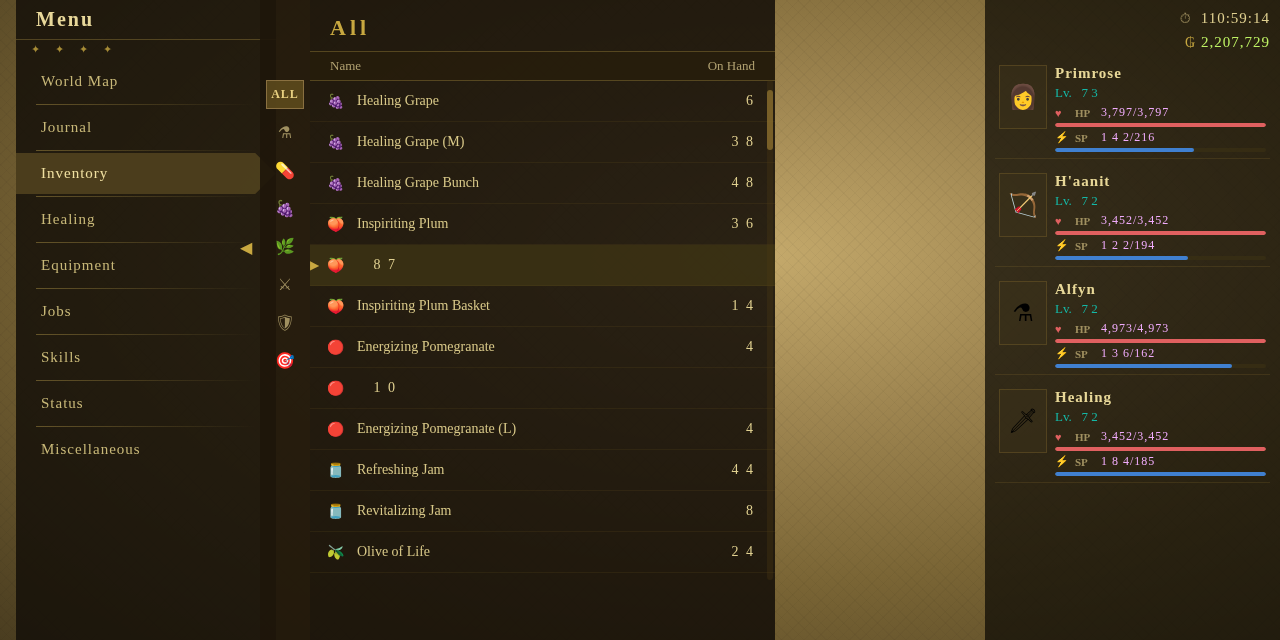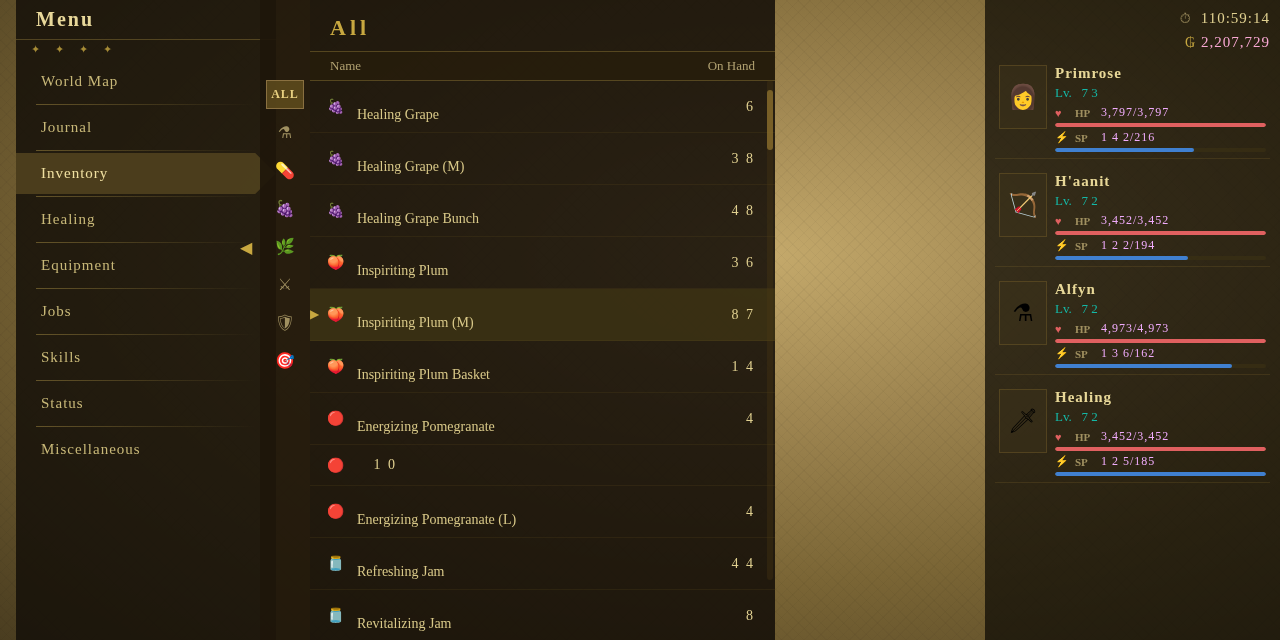--- a/index.html
+++ b/index.html
@@ -191,21 +191,20 @@
       display: flex;
       align-items: center;
       justify-content: center;
       font-size: 14px;
       flex-shrink: 0;
     }
 
     .item-name {
       flex: 1;
       color: #d8c888;
-      margin-top: 17px;
     }
 
     .item-count {
       color: #e0d090;
       font-size: 14px;
       letter-spacing: 2px;
       min-width: 40px;
       text-align: right;
     }
 
@@ -266,21 +265,21 @@
       padding: 2px 0 8px;
       gap: 6px;
     }
 
     .gold-icon {
       color: #c8a840;
       font-size: 14px;
     }
 
     .gold-text {
-      color: #f9a8d4;
+      color: #bef264;
       font-size: 15px;
       letter-spacing: 1px;
     }
 
     .char-card {
       display: flex;
       flex-direction: column;
       margin-bottom: 8px;
       padding: 6px 4px;
       border-bottom: 1px solid rgba(150,120,50,0.2);
@@ -448,21 +447,20 @@
         <div class="item-name">Healing Grape Bunch</div>
         <div class="item-count">4 8</div>
       </div>
       <div class="item-row">
         <div class="item-icon">🍑</div>
         <div class="item-name">Inspiriting Plum</div>
         <div class="item-count">3 6</div>
       </div>
       <div class="item-row selected">
         <div class="item-icon">🍑</div>
-        <div class="item-name">Inspiriting Plum (M)</div>
         <div class="item-count">8 7</div>
       </div>
       <div class="item-row">
         <div class="item-icon">🍑</div>
         <div class="item-name">Inspiriting Plum Basket</div>
         <div class="item-count">1 4</div>
       </div>
       <div class="item-row">
         <div class="item-icon">🔴</div>
         <div class="item-name">Energizing Pomegranate</div>
@@ -593,21 +591,21 @@
             <span class="stat-icon hp">♥</span>
             <span class="stat-label">HP</span>
             <span class="stat-values">3,452/3,452</span>
           </div>
           <div class="stat-bar-container">
             <div class="stat-bar-hp" style="width:100%"></div>
           </div>
           <div class="stat-row" style="margin-top:3px">
             <span class="stat-icon sp">⚡</span>
             <span class="stat-label">SP</span>
-            <span class="stat-values">1 2 5/185</span>
+            <span class="stat-values">1 8 4/185</span>
           </div>
           <div class="stat-bar-container">
             <div class="stat-bar-sp" style="width:100%"></div>
           </div>
         </div>
       </div>
     </div>
     </div>
 </div>
 

